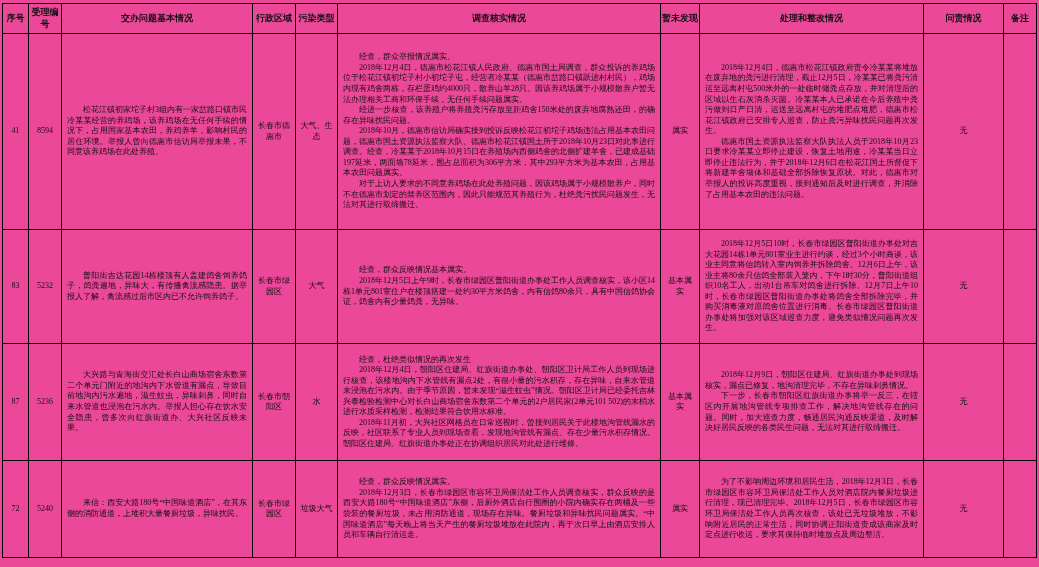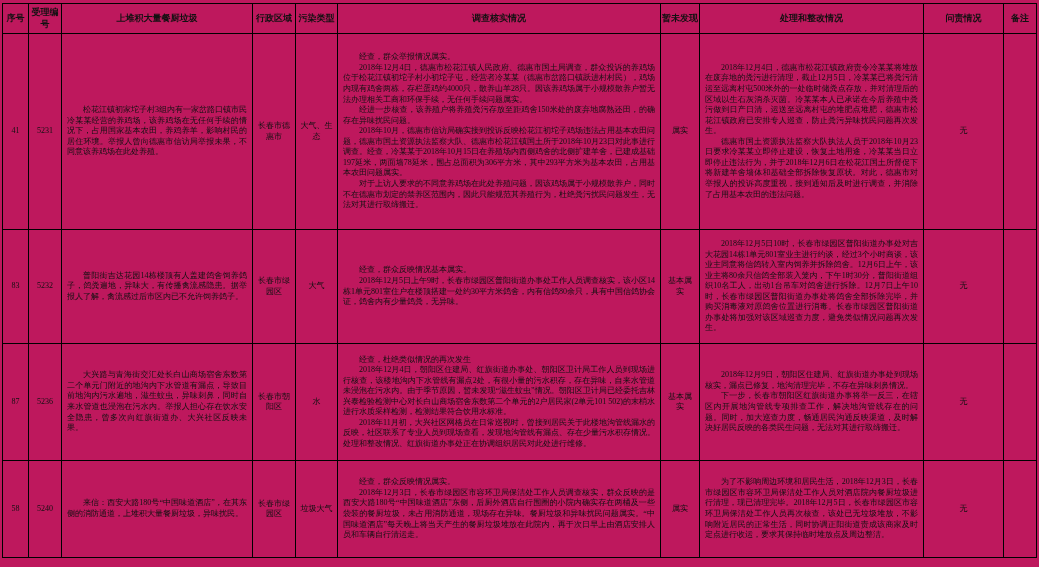--- a/index.html
+++ b/index.html
@@ -1,18 +1,18 @@
 <!DOCTYPE html>
 <html><head>
 <meta charset="utf-8">
 <style>
   html,body { margin:0; padding:0; background:#ffffff; }
   .doc {
     width:1039px; height:567px; box-sizing:border-box;
-    background:#be185d; padding:3px 2px;
+    background:#ec4899; padding:3px 2px;
     font-family:"Liberation Serif","DejaVu Serif",serif;
     color:#111;
     overflow:hidden;
   }
   table.report {
     border-collapse:collapse; table-layout:fixed;
     width:1034px; border:1px solid #000;
   }
   th, td {
     border:1px solid #000;
@@ -54,34 +54,34 @@
         <col style="width:323px">
       <col style="width:39px">
         <col style="width:224px">
         <col style="width:80px">
       <col style="width:33px">
     </colgroup>
     <thead>
       <tr class="hdr">
         <th>序号</th>
         <th>受理编号</th>
-        <th>上堆积大量餐厨垃圾</th>
+        <th>交办问题基本情况</th>
         <th>行政区域</th>
         <th>污染类型</th>
         <th>调查核实情况</th>
         <th>暂未发现</th>
         <th>处理和整改情况</th>
         <th>问责情况</th>
         <th>备注</th>
       </tr>
     </thead>
     <tbody>
         <tr class="r0">
     <td class="center">41</td>
-    <td class="center">5231</td>
+    <td class="center">8594</td>
     <td class="text">
             <p class="para">松花江镇初家坨子村3组内有一家岔路口镇市民冷某某经营的养鸡场，该养鸡场在无任何手续的情况下，占用国家基本农田，养鸡养羊，影响村民的居住环境。举报人曾向德惠市信访局举报未果，不同意该养鸡场在此处养殖。</p>
           </td>
     <td class="center">长春市德惠市</td>
     <td class="center">大气、生态</td>
     <td class="text">
             <p class="para">经查，群众举报情况属实。</p>
             <p class="para">2018年12月4日，德惠市松花江镇人民政府、德惠市国土局调查，群众投诉的养鸡场位于松花江镇初坨子村小初坨子屯，经营者冷某某（德惠市岔路口镇跃进村村民），鸡场内现有鸡舍两栋，存栏蛋鸡约4000只，散养山羊28只。因该养鸡场属于小规模散养户暂无法办理相关工商和环保手续，无任何手续问题属实。</p>
             <p class="para">经进一步核查，该养殖户将养殖粪污存放至距鸡舍150米处的废弃地腐熟还田，的确存在异味扰民问题。</p>
             <p class="para">2018年10月，德惠市信访局确实接到投诉反映松花江初坨子鸡场违法占用基本农田问题，德惠市国土资源执法监察大队、德惠市松花江镇国土所于2018年10月23日对此事进行调查。经查，冷某某于2018年10月15日在养殖场内西侧鸡舍的北侧扩建羊舍，已建成基础197延米，两面墙78延米，围占总面积为306平方米，其中293平方米为基本农田，占用基本农田问题属实。</p>
@@ -118,32 +118,32 @@
     <td class="center">87</td>
     <td class="center">5236</td>
     <td class="text">
             <p class="para">大兴路与青海街交汇处长白山商场宿舍东数第二个单元门附近的地沟内下水管道有漏点，导致目前地沟内污水遍地，滋生蚊虫，异味刺鼻，同时自来水管道也浸泡在污水内。举报人担心存在饮水安全隐患，曾多次向红旗街道办、大兴社区反映未果。</p>
           </td>
     <td class="center">长春市朝阳区</td>
     <td class="center">水</td>
     <td class="text">
             <p class="para">经查，杜绝类似情况的再次发生</p>
             <p class="para">2018年12月4日，朝阳区住建局、红旗街道办事处、朝阳区卫计局工作人员到现场进行核查，该楼地沟内下水管线有漏点2处，有很小量的污水积存，存在异味，自来水管道未浸泡在污水内。由于季节原因，暂未发现“滋生蚊虫”情况。朝阳区卫计局已经委托吉林兴泰检验检测中心对长白山商场宿舍东数第二个单元的2户居民家(2单元101 502)的末梢水进行水质采样检测，检测结果符合饮用水标准。</p>
-            <p class="para">2018年11月初，大兴社区网格员在日常巡视时，曾接到居民关于此楼地沟管线漏水的反映，社区联系了专业人员到现场查看，发现地沟管线有漏点、存在少量污水积存情况。处理和整改情况、红旗街道办事处正在协调组织居民对此处进行维修。</p>
+            <p class="para">2018年11月初，大兴社区网格员在日常巡视时，曾接到居民关于此楼地沟管线漏水的反映，社区联系了专业人员到现场查看，发现地沟管线有漏点、存在少量污水积存情况。朝阳区住建局、红旗街道办事处正在协调组织居民对此处进行维修。</p>
           </td>
     <td class="center">基本属实</td>
     <td class="text">
             <p class="para">2018年12月9日，朝阳区住建局、红旗街道办事处到现场核实，漏点已修复，地沟清理完毕，不存在异味刺鼻情况。</p>
             <p class="para">下一步，长春市朝阳区红旗街道办事将举一反三，在辖区内开展地沟管线专项排查工作，解决地沟管线存在的问题。同时，加大巡查力度，畅通居民沟通反映渠道，及时解决好居民反映的各类民生问题，无法对其进行取缔搬迁。</p>
           </td>
     <td class="center">无</td>
     <td class="center"></td>
   </tr>
         <tr class="r3">
-    <td class="center">58</td>
+    <td class="center">72</td>
     <td class="center">5240</td>
     <td class="text">
             <p class="para">来信：西安大路180号“中国味道酒店”，在其东侧的消防通道，上堆积大量餐厨垃圾，异味扰民。</p>
           </td>
     <td class="center">长春市绿园区</td>
     <td class="center">垃圾大气</td>
     <td class="text">
             <p class="para">经查，群众反映情况属实。</p>
             <p class="para">2018年12月3日，长春市绿园区市容环卫局保洁处工作人员调查核实，群众反映的是西安大路180号“中国味道酒店”东侧，后厨外酒店自行围圈的小院内确实存在两桶及一些袋装的餐厨垃圾，未占用消防通道，现场存在异味。餐厨垃圾和异味扰民问题属实。“中国味道酒店”每天晚上将当天产生的餐厨垃圾堆放在此院内，再于次日早上由酒店安排人员和车辆自行清运走。</p>
           </td>

